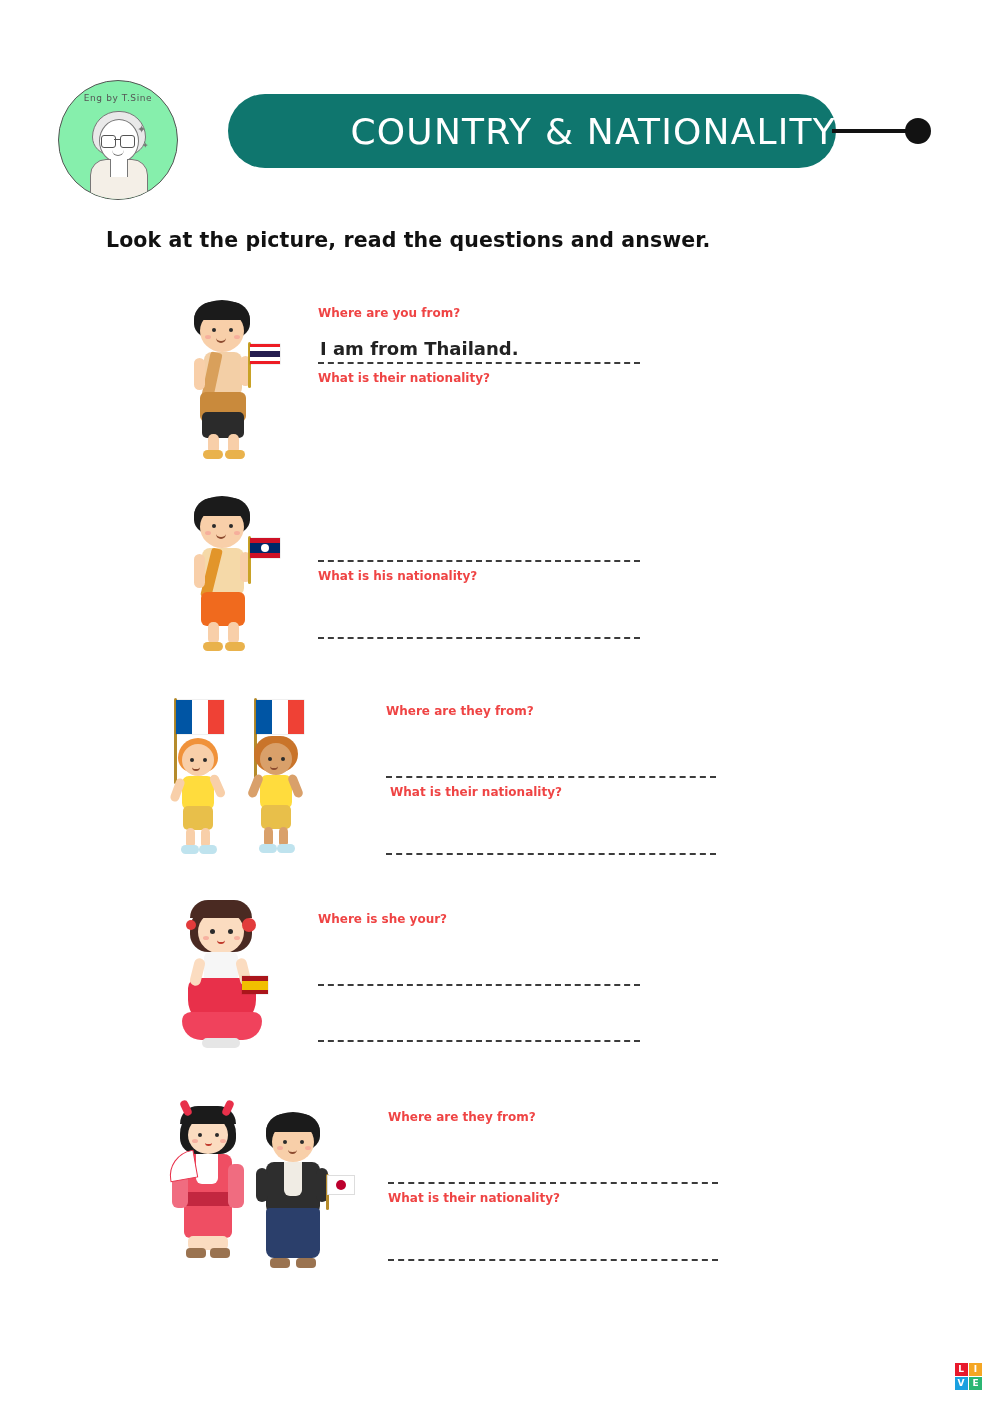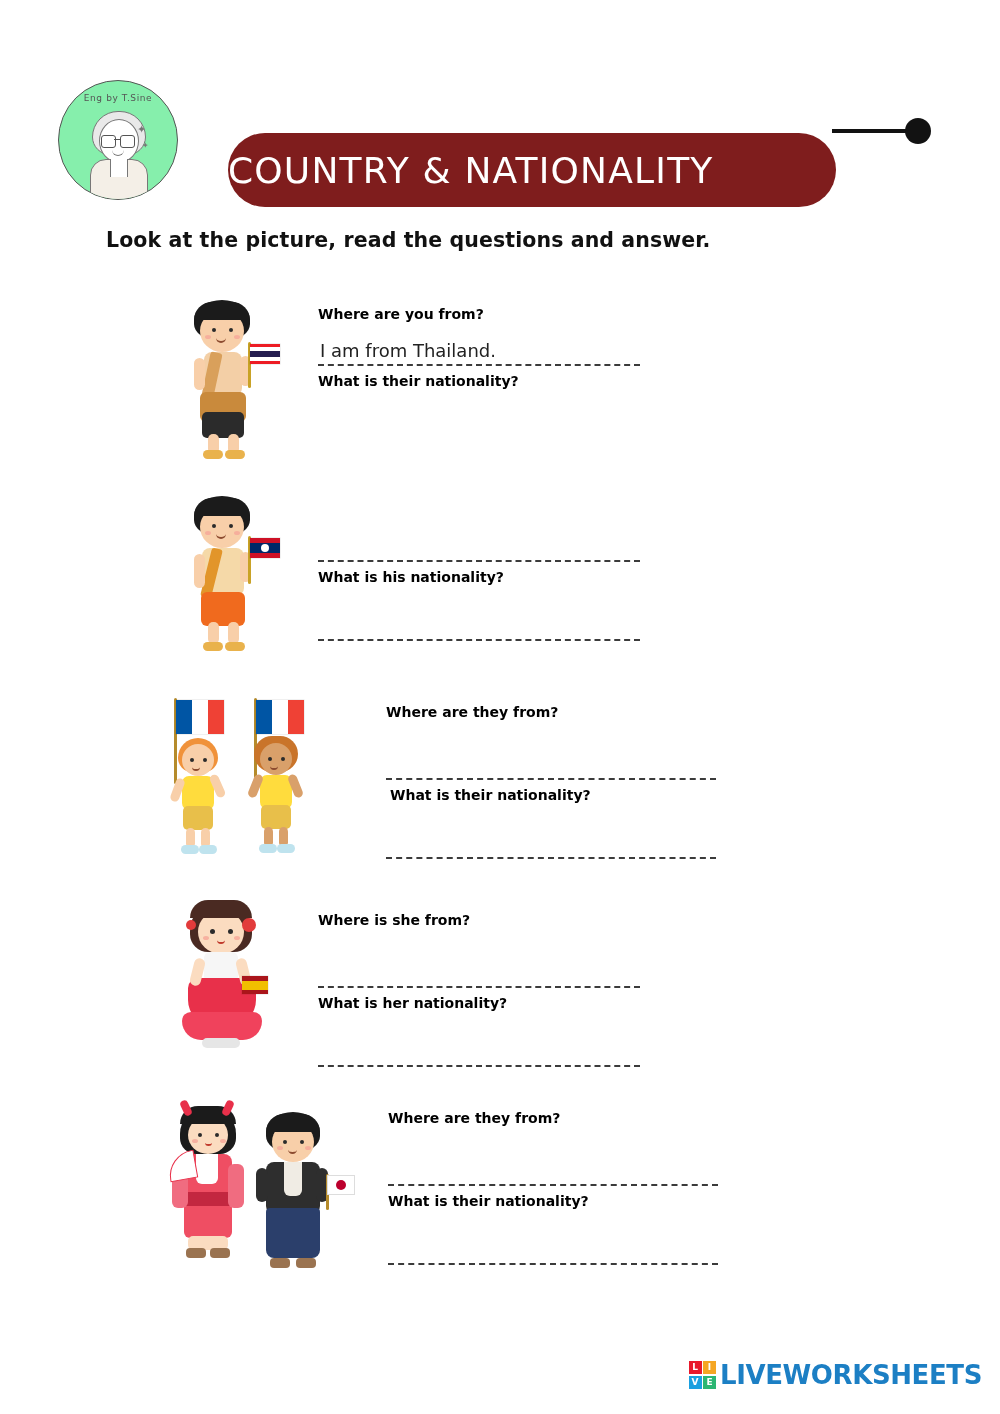--- a/index.html
+++ b/index.html
@@ -126,26 +126,25 @@
     color: #777;
     font-size: 11px;
   }
 
   .title-pill {
     position: absolute;
     left: 228px;
     top: 16px;
     width: 608px;
     height: 74px;
-    background: #7f1d1d;
+    background: #0f766e;
     border-radius: 37px;
     display: flex;
     align-items: center;
-    justify-content: flex-start;
-    margin-top: 39px;
+    justify-content: flex-end;
   }
   .title-pill .title-text {
     color: #ffffff;
     font-family: "DejaVu Sans", sans-serif;
     font-size: 36px;
     letter-spacing: 1.2px;
     font-weight: 400;
   }
   .title-line {
     position: absolute;
@@ -182,38 +181,38 @@
     position: absolute;
   }
   .art {
     position: absolute;
   }
   .qblock {
     position: absolute;
   }
   .q {
     font-family: "DejaVu Sans", sans-serif;
-    font-size: 14px;
+    font-size: 12px;
     font-weight: bold;
-    color: #000000;
+    color: #ef4444;
     white-space: nowrap;
   }
   .answer-line {
     height: 36px;
     border-bottom: 2px dashed #3b3b3b;
     position: relative;
   }
   .answer-line .ans {
     position: absolute;
     left: 2px;
     bottom: 3px;
     font-family: "DejaVu Sans", sans-serif;
     font-size: 18px;
     color: #222;
-    font-weight: 400;
+    font-weight: 700;
     white-space: nowrap;
   }
 
   
   .footer {
     position: absolute;
     right: 18px;
     bottom: 24px;
     display: flex;
     align-items: center;
@@ -525,25 +524,24 @@
     <div class="arm" style="left:24px; top:58px; width:11px; height:28px; background:#fbdcc0; transform:rotate(14deg);"></div>
     <div class="arm" style="left:70px; top:58px; width:11px; height:28px; background:#fbdcc0; transform:rotate(-14deg);"></div>
     <div style="position:absolute; left:34px; top:138px; width:38px; height:10px; background:#e6e6e6; border-radius:6px;"></div>
 
     <div class="flagbox fl-es" style="left:74px; top:76px; width:26px; height:18px;">
       <div class="mid"></div>
     </div>
   </div>
 
   <div class="qblock" style="left:318px; top:14px; width:330px;">
-    <div class="q">Where is she from?</div>
+    <div class="q">Where is she your?</div>
     <div class="answer-line" style="width:322px; margin-top:22px;">
       <span class="ans"></span>
     </div>
-    <div class="q" style="margin-top:7px;">What is her nationality?</div>
     <div class="answer-line" style="width:322px; margin-top:18px;">
       <span class="ans"></span>
     </div>
   </div>
 </div>
 
 <div class="row" style="left:0; top:1096px; width:1000px; height:190px;">
 
   <div class="art" style="left:166px; top:0px; width:190px; height:190px;">
 
@@ -607,14 +605,13 @@
   </div>
 </div>
 
 <div class="footer">
   <div class="lw-mark">
     <span class="lw-l">L</span>
     <span class="lw-i">I</span>
     <span class="lw-v">V</span>
     <span class="lw-e">E</span>
   </div>
-  <div class="lw-text">LIVEWORKSHEETS</div>
 </div>
 
 </body></html>

